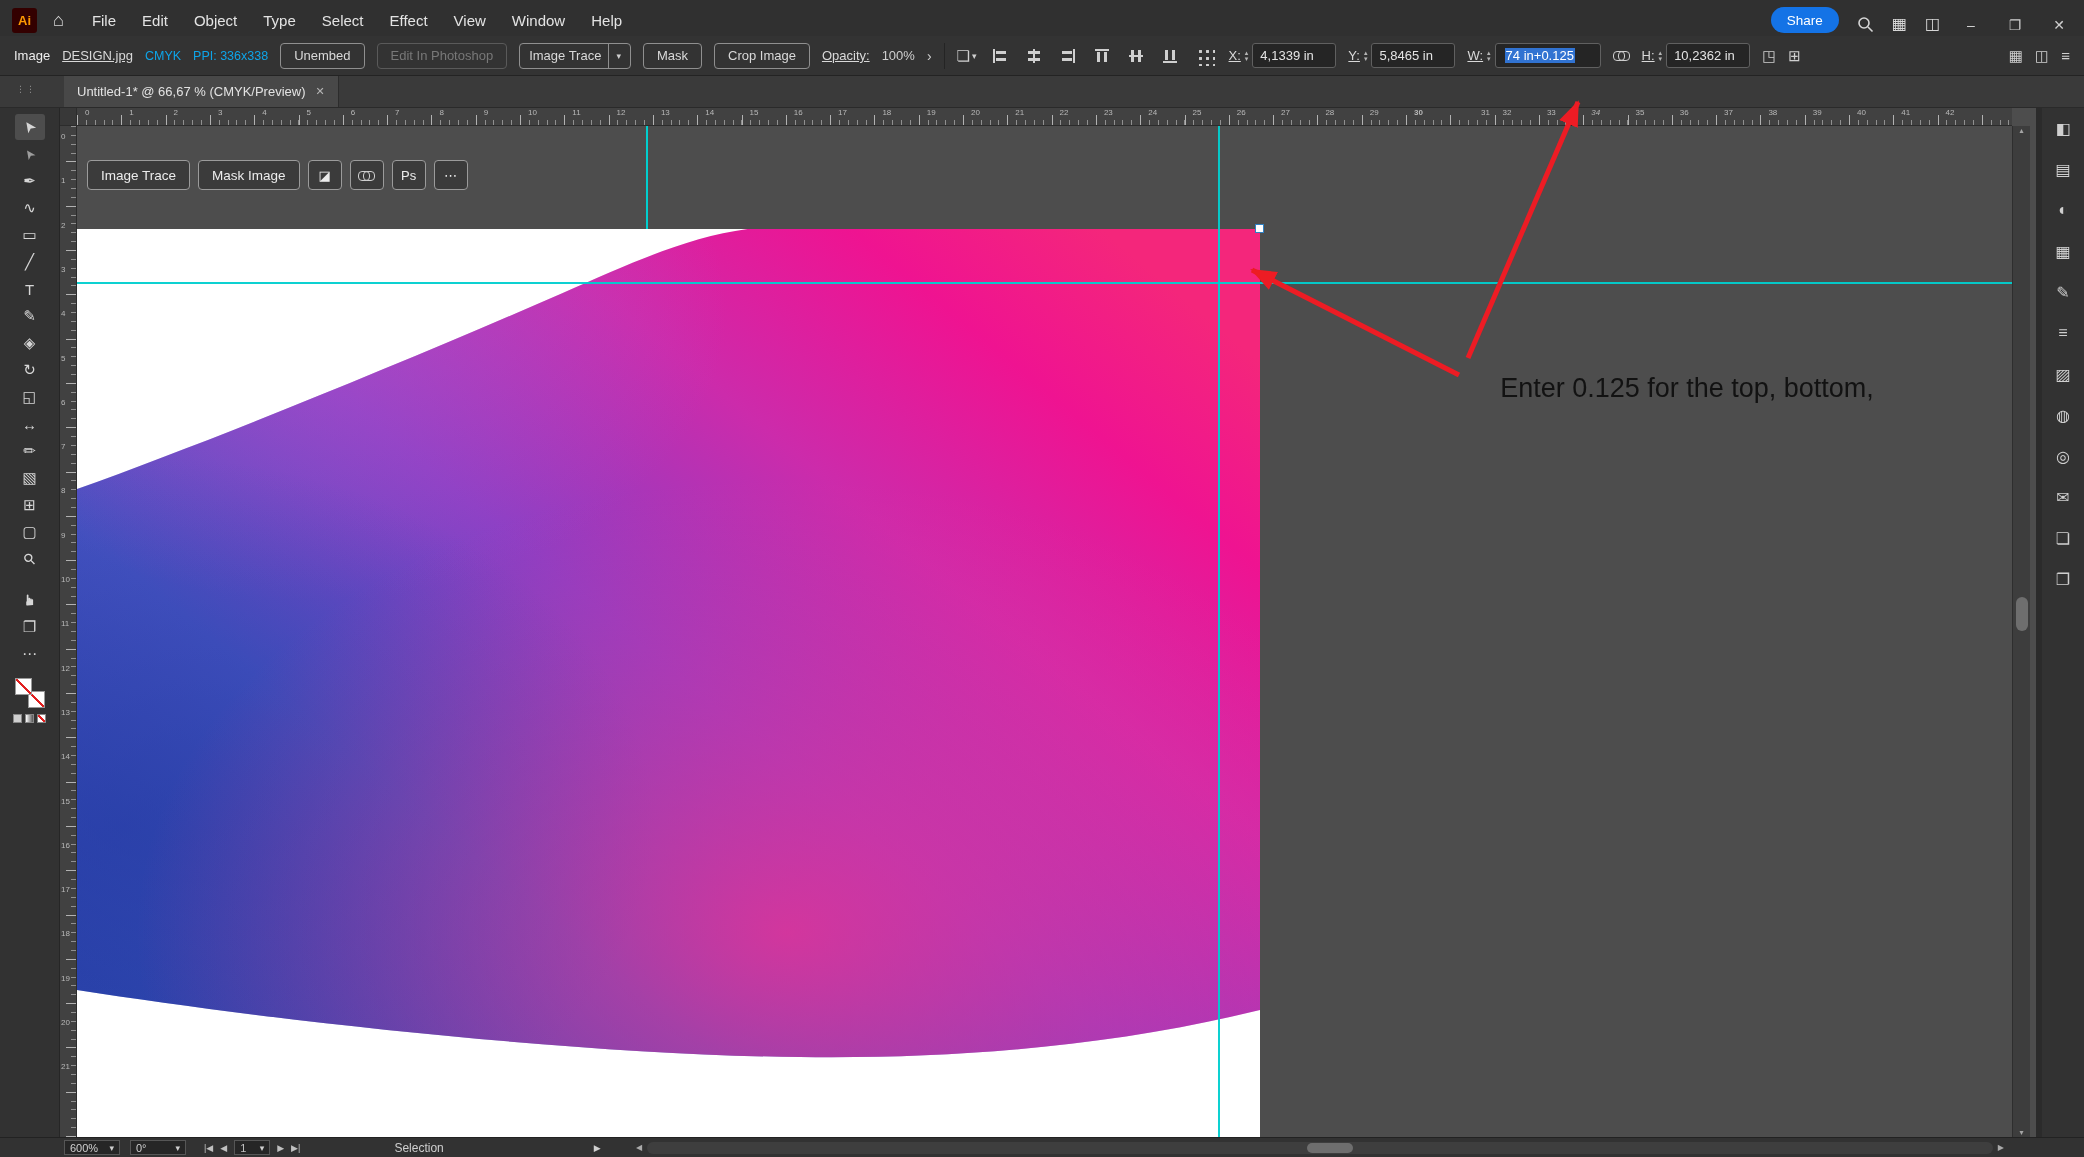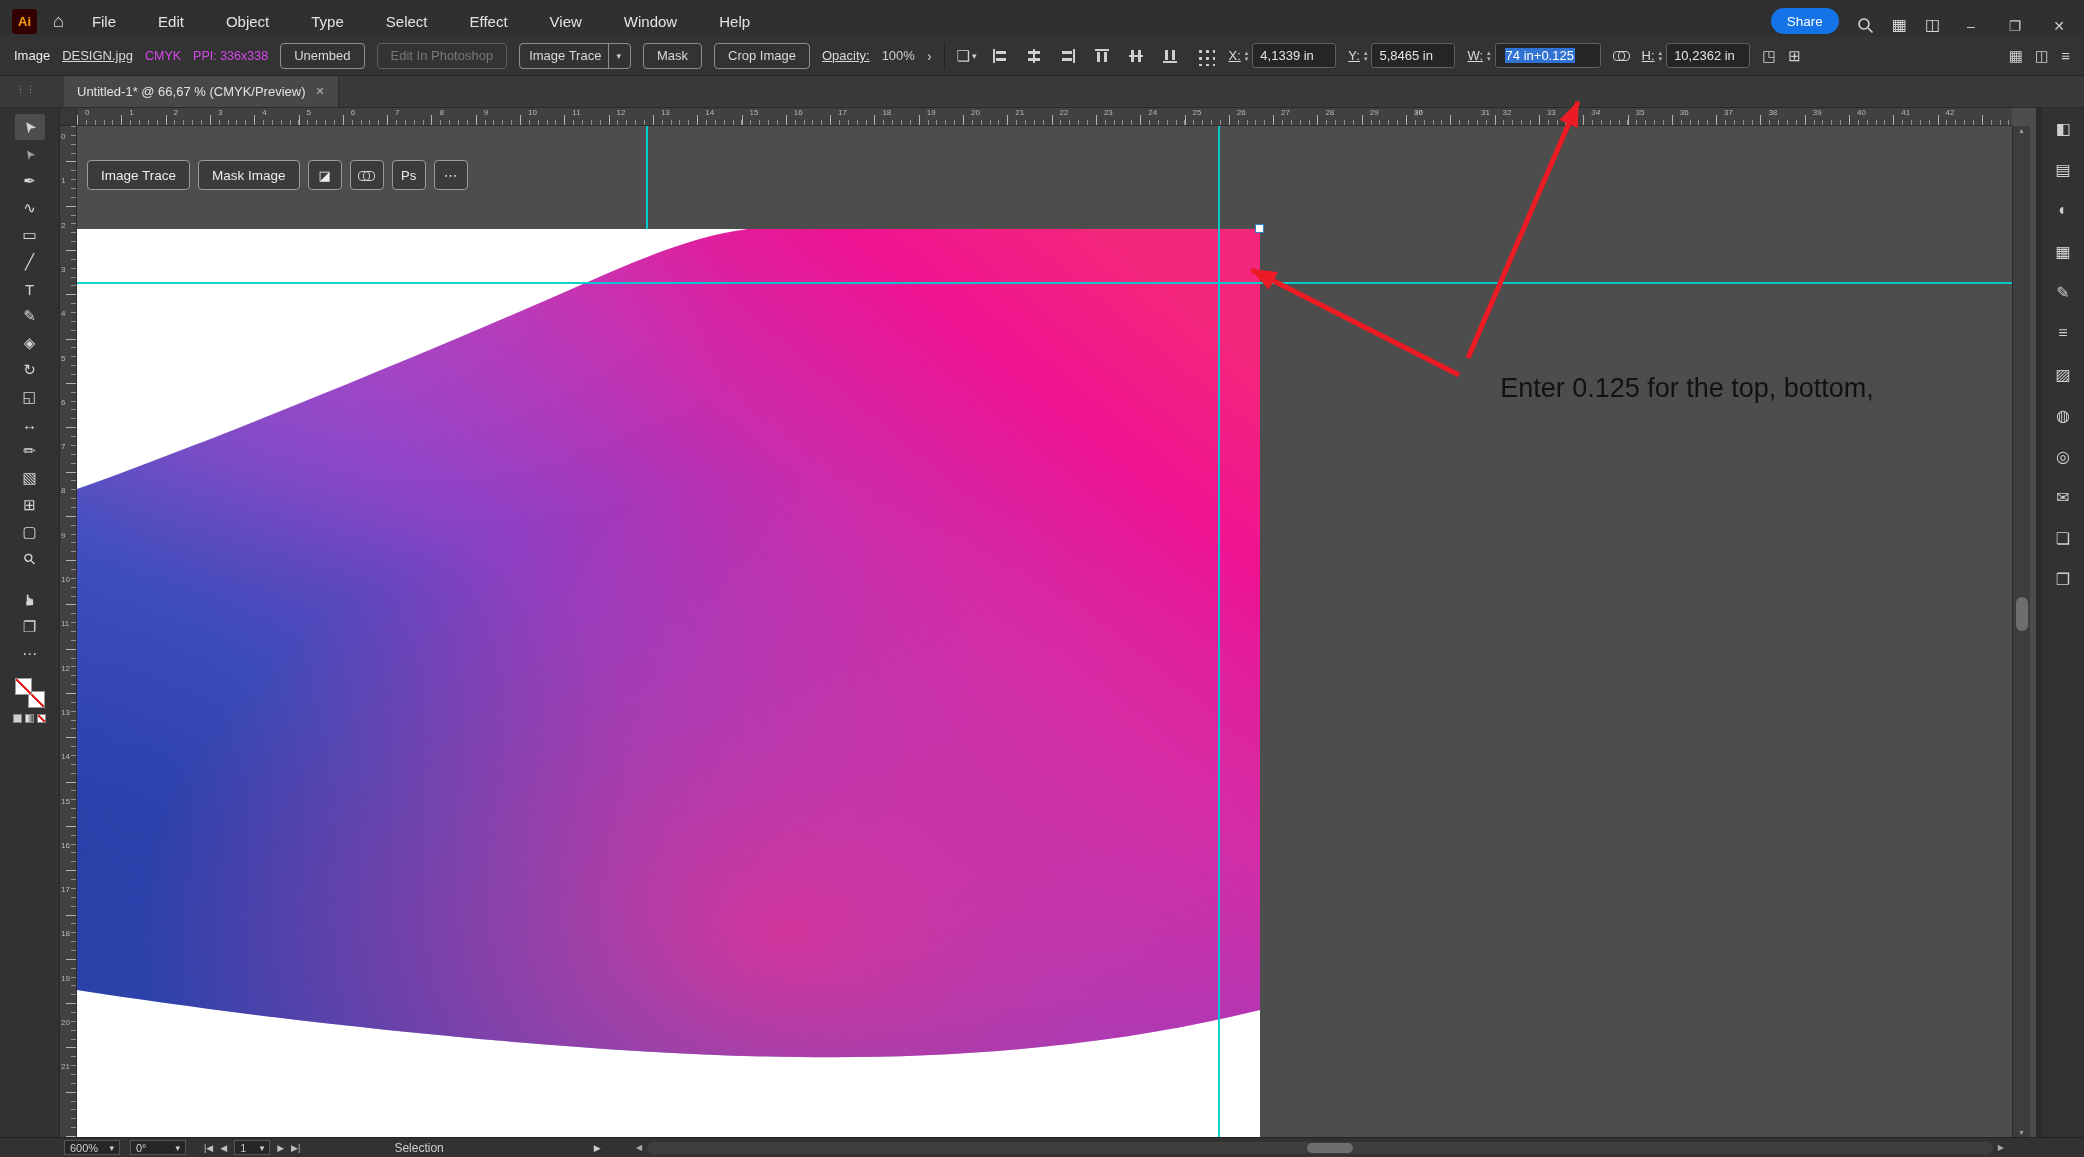--- a/index.html
+++ b/index.html
@@ -1,35 +1,35 @@
 <!DOCTYPE html>
 <html style="--accent: #1473e6; --guide: #00cfcf; --anno: #ed1c24; --selection: #3173d2;"><head>
 <meta charset="utf-8">
 <style>
   html,body{margin:0;padding:0;background:#222;}
   body{font-family:"Liberation Sans","DejaVu Sans",sans-serif;}
   *{box-sizing:border-box;user-select:none;}
   .app{position:relative;width:2084px;height:1157px;overflow:hidden;background:#4d4d4d;}
 
   
-  .menubar{position:absolute;left:0;top:0;right:0;height:45px;background:#303030;border-bottom:3px solid #d946ef;display:flex;align-items:center;padding:0 12px;gap:16px;z-index:10;}
+  .menubar{position:absolute;left:0;top:0;right:0;height:45px;background:#303030;border-bottom:5px solid #d946ef;display:flex;align-items:center;padding:0 12px;gap:16px;z-index:10;}
   .ai-logo{width:25px;height:25px;background:#330000;color:#ff9a00;font-weight:bold;font-size:13px;display:flex;align-items:center;justify-content:center;border-radius:3px;}
   .home{font-size:18px;color:#d6d6d6;}
-  .menus{display:flex;gap:42px;margin-left:12px;font-size:15px;color:#e3e3e3;}
+  .menus{display:flex;gap:26px;margin-left:12px;font-size:15px;color:#e3e3e3;}
   .menu-item{cursor:default;}
   .mb-right{margin-left:auto;display:flex;align-items:flex-end;gap:18px;}
   .share{background:var(--accent,#1473e6);color:#fff;border:none;border-radius:14px;height:26px;padding:0 16px;font-size:13.5px;}
   .mbi{color:#d6d6d6;font-size:16px;display:inline-flex;align-items:center;}
   .winbtn{color:#cfcfcf;font-size:14px;width:26px;text-align:center;}
 
   
   .controlbar{position:absolute;left:0;top:36px;right:0;height:40px;background:#333333;border-bottom:1px solid #232323;display:flex;align-items:center;padding:0 14px;gap:12px;font-size:13px;color:#cfcfcf;z-index:10;}
   .cb-ctx{color:#ededed;}
   .cb-link{color:#d9d9d9;text-decoration:underline;}
-  .cb-dim{color:#d946ef;font-size:12.5px;}
+  .cb-dim{color:#0ea5e9;font-size:12.5px;}
   .cb-btn{background:transparent;border:1px solid #8f8f8f;color:#d9d9d9;border-radius:4px;height:26px;padding:0 13px;font-size:13px;font-family:inherit;}
   .cb-btn.disabled{color:#787878;border-color:#5a5a5a;}
   .cb-dd{display:inline-flex;align-items:center;gap:7px;border:1px solid #8f8f8f;border-radius:4px;height:26px;padding:0 9px;color:#d9d9d9;}
   .dd-sep{width:1px;height:24px;background:#8f8f8f;}
   .chev{font-size:9px;color:#cfcfcf;}
   .chev.big{font-size:14px;}
   .vdiv{width:1px;height:26px;background:#242424;}
   .cb-ic{color:#cfcfcf;font-size:15px;display:inline-flex;align-items:center;gap:2px;}
   .mla{margin-left:auto;}
   .fgroup{display:inline-flex;align-items:center;gap:4px;}

